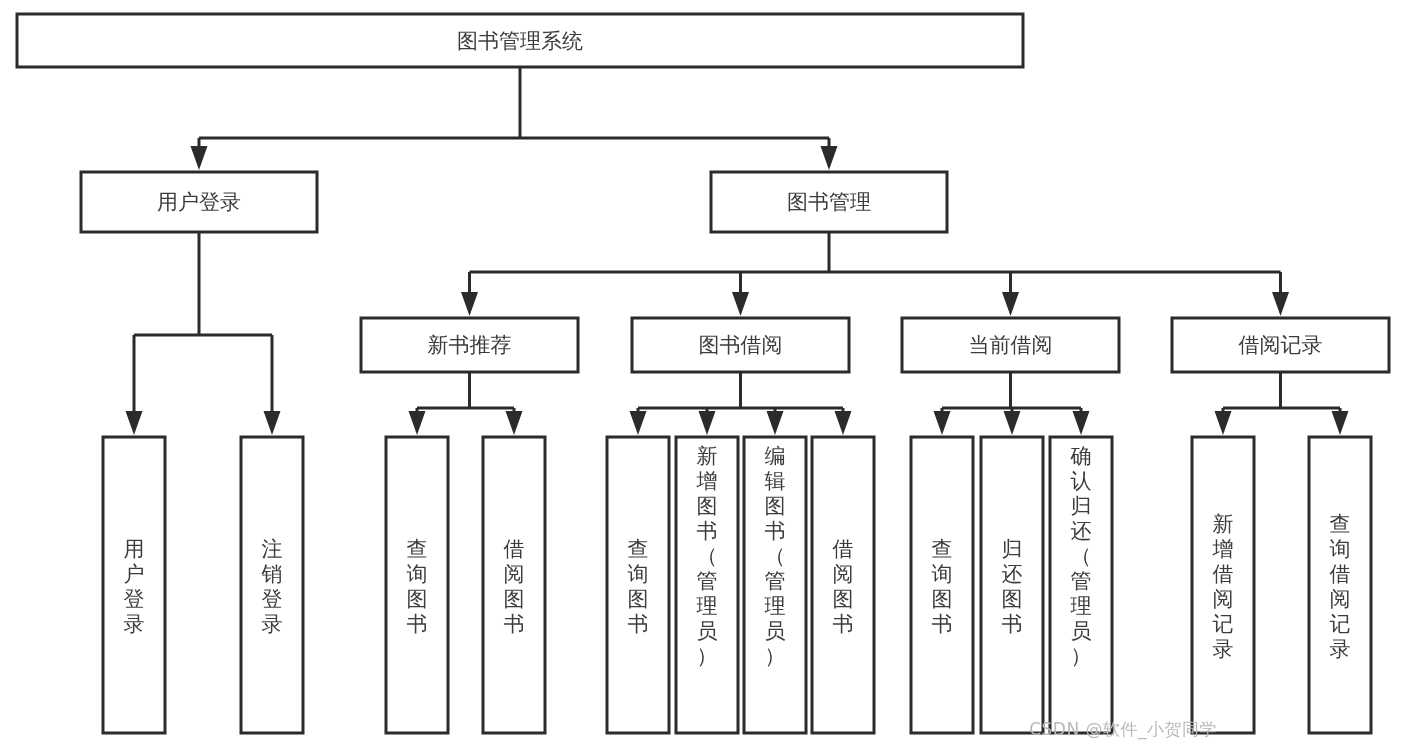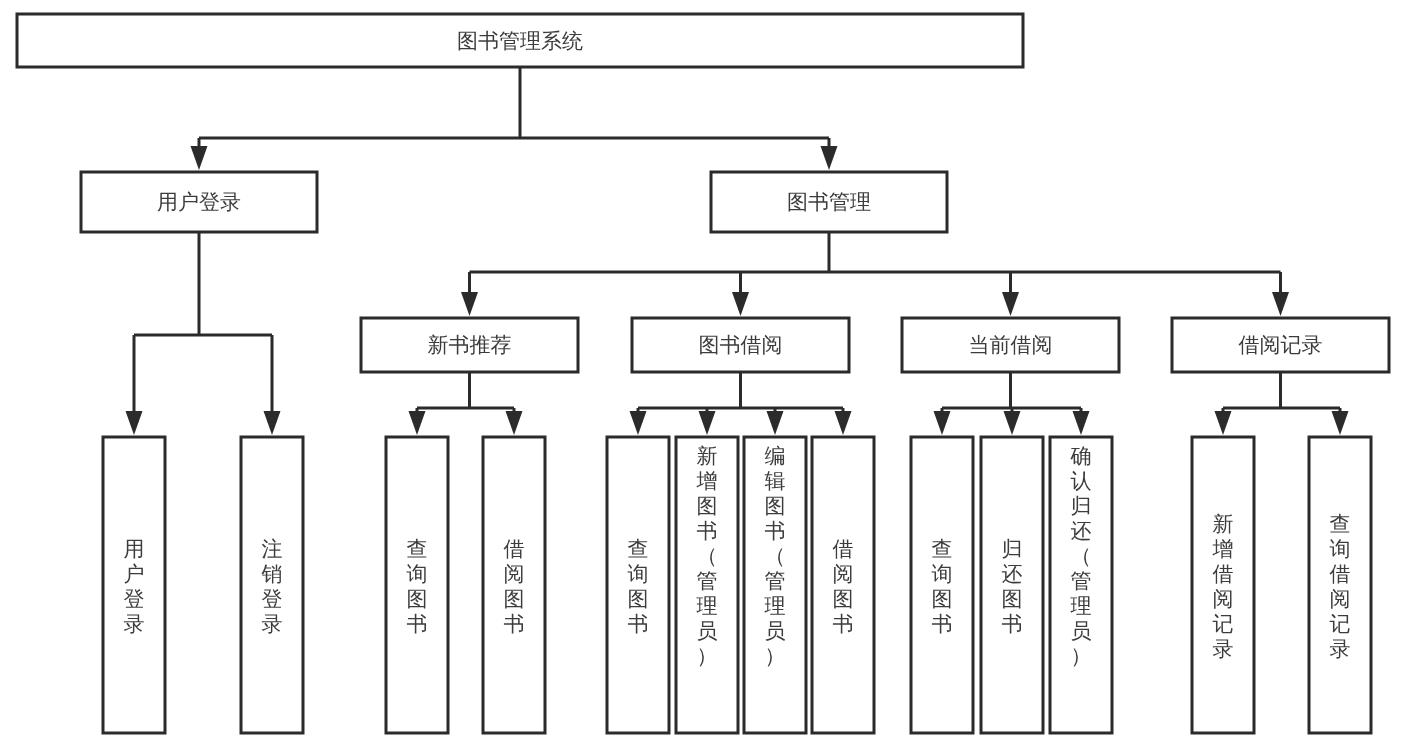--- a/index.html
+++ b/index.html
@@ -216,13 +216,14 @@
         <g>
           <rect x="1192" y="437" width="62" height="296" class="node-rect"></rect>
           <text x="1223" y="0" class="node-label-v"><tspan x="1223" y="530.5">新</tspan><tspan x="1223" y="555.5">增</tspan><tspan x="1223" y="580.5">借</tspan><tspan x="1223" y="605.5">阅</tspan><tspan x="1223" y="630.5">记</tspan><tspan x="1223" y="655.5">录</tspan></text>
         </g>
         <g>
           <rect x="1309" y="437" width="62" height="296" class="node-rect"></rect>
           <text x="1340" y="0" class="node-label-v"><tspan x="1340" y="530.5">查</tspan><tspan x="1340" y="555.5">询</tspan><tspan x="1340" y="580.5">借</tspan><tspan x="1340" y="605.5">阅</tspan><tspan x="1340" y="630.5">记</tspan><tspan x="1340" y="655.5">录</tspan></text>
         </g>
       </g>
   </svg>
+  <div class="watermark">CSDN @软件_小贺同学</div>
 </div>
 
 </body></html>

